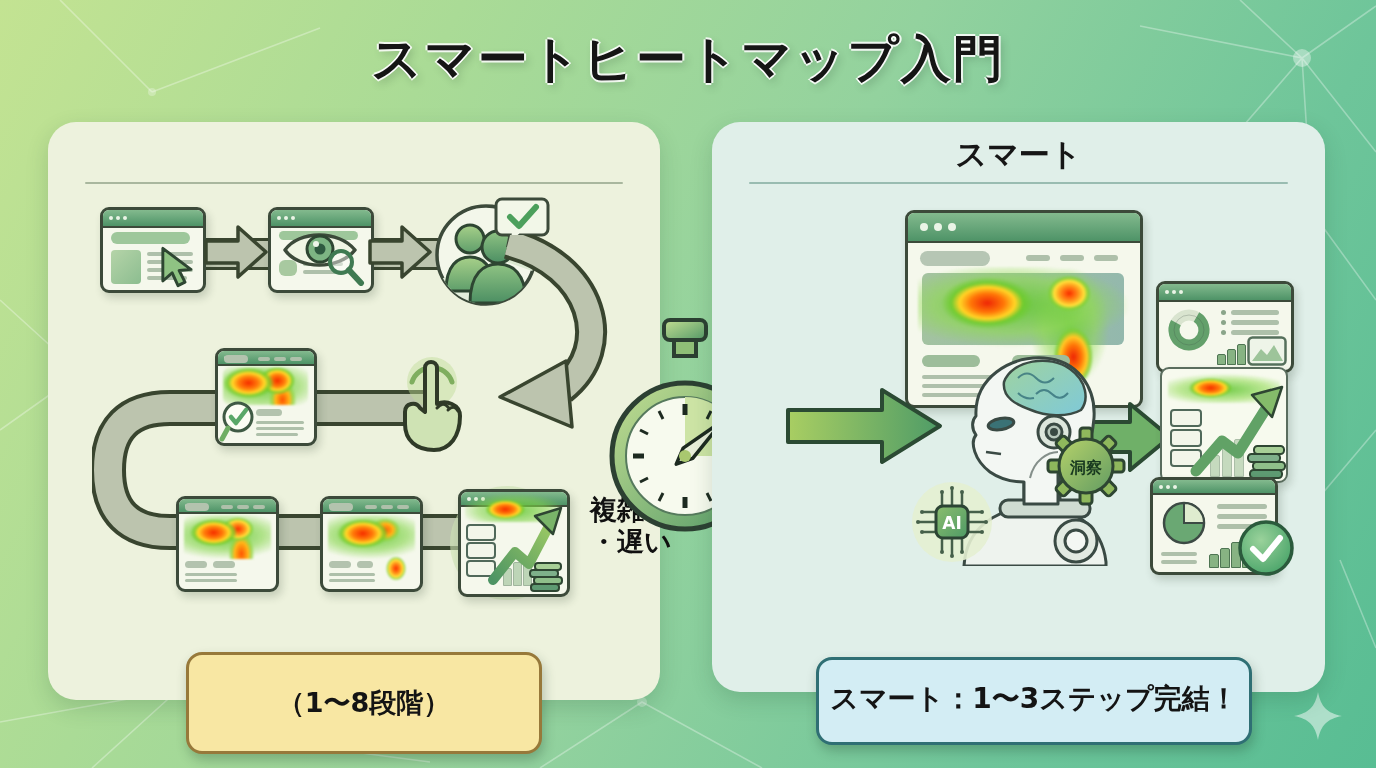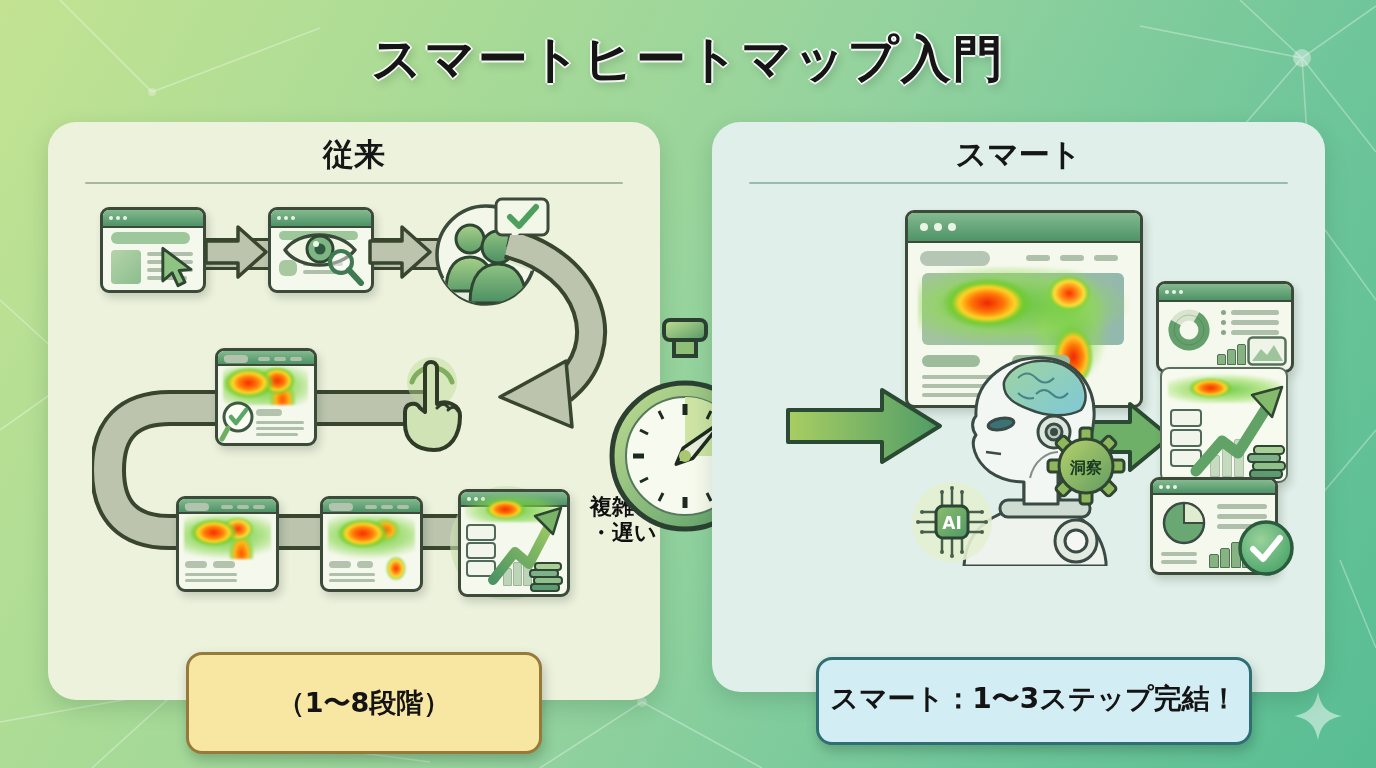--- a/index.html
+++ b/index.html
@@ -28,21 +28,21 @@
   .win{position:absolute;background:#f5f8ec;border:3px solid #3c4a3a;border-radius:9px;box-shadow:3px 5px 9px rgba(40,60,40,.20);overflow:hidden;}
   .win-head{height:16px;background:linear-gradient(180deg,#83ba8e,#4e9367);border-bottom:2.5px solid #3c4a3a;display:flex;align-items:center;gap:3px;padding-left:6px;}
   .win-head.sm{height:13px;}
   .win-head.lg{height:28px;gap:6px;padding-left:12px;}
   .dot{width:4px;height:4px;border-radius:50%;background:#eaf4e6;}
   .win-head.lg .dot{width:8px;height:8px;}
   .tl{position:absolute;background:#aec0aa;border-radius:3px;}
   .pill{position:absolute;background:#9dbd9a;border-radius:6px;}
   .heat{position:absolute;filter:blur(1.3px) saturate(1.15);border-radius:7px;}
   
-  .speed-label{font-size:22px;font-weight:800;color:#101010;line-height:1.2;}
+  .speed-label{font-size:27px;font-weight:800;color:#101010;line-height:1.2;}
   .caption{border-radius:16px;text-align:center;font-weight:800;color:#141414;box-shadow:2px 6px 12px rgba(30,60,40,.28);}
   #caption-traditional{left:186px;top:652px;width:350px;height:96px;background:#f8e7a3;border:3.5px solid #97793a;font-size:27px;display:flex;flex-direction:column;justify-content:center;line-height:1.35;}
   #caption-smart{left:816px;top:657px;width:430px;height:82px;background:#d3edf4;border:3.5px solid #2f6f74;font-size:28px;line-height:78px;}
   .bar-sm{position:absolute;background:#87b383;border:1.5px solid #4e7553;border-radius:2px 2px 0 0;}
 </style>
 </head>
 <body>
 
 <div id="stage">
 
@@ -58,21 +58,20 @@
     <circle cx="60" cy="610" r="4.5" fill="rgba(255,255,255,0.30)"></circle>
     <circle cx="286" cy="640" r="4.5" fill="rgba(255,255,255,0.30)"></circle>
     <circle cx="152" cy="92" r="4" fill="rgba(255,255,255,0.28)"></circle>
     <circle cx="642" cy="702" r="5" fill="rgba(255,255,255,0.28)"></circle>
     <path d="M1318,692 C1321,707 1327,713 1342,716 C1327,719 1321,725 1318,740 C1315,725 1309,719 1294,716 C1309,713 1315,707 1318,692 Z" fill="rgba(255,255,255,0.5)"></path>
   </svg>
 
   <div class="abs" id="main-title">スマートヒートマップ入門</div>
 
   <div class="abs panel" id="panel-traditional">
-    <div class="panel-heading">従来</div>
     <div class="panel-divider"></div>
   </div>
 
   <svg class="abs" style="left:92px;top:382px;" width="490" height="190">
     <path d="M 345 26 H 78 Q 16 26 16 88 Q 16 150 78 150 H 475" stroke="#39452f" stroke-width="36" fill="none"></path>
     <path d="M 345 26 H 78 Q 16 26 16 88 Q 16 150 78 150 H 475" stroke="#bcc4ae" stroke-width="28" fill="none"></path>
   </svg>
 
   <div class="abs" style="left:140px;top:238px;width:330px;height:26px;background:#bcc4ae;border-top:3px solid #39452f;border-bottom:3px solid #39452f;"></div>
 

